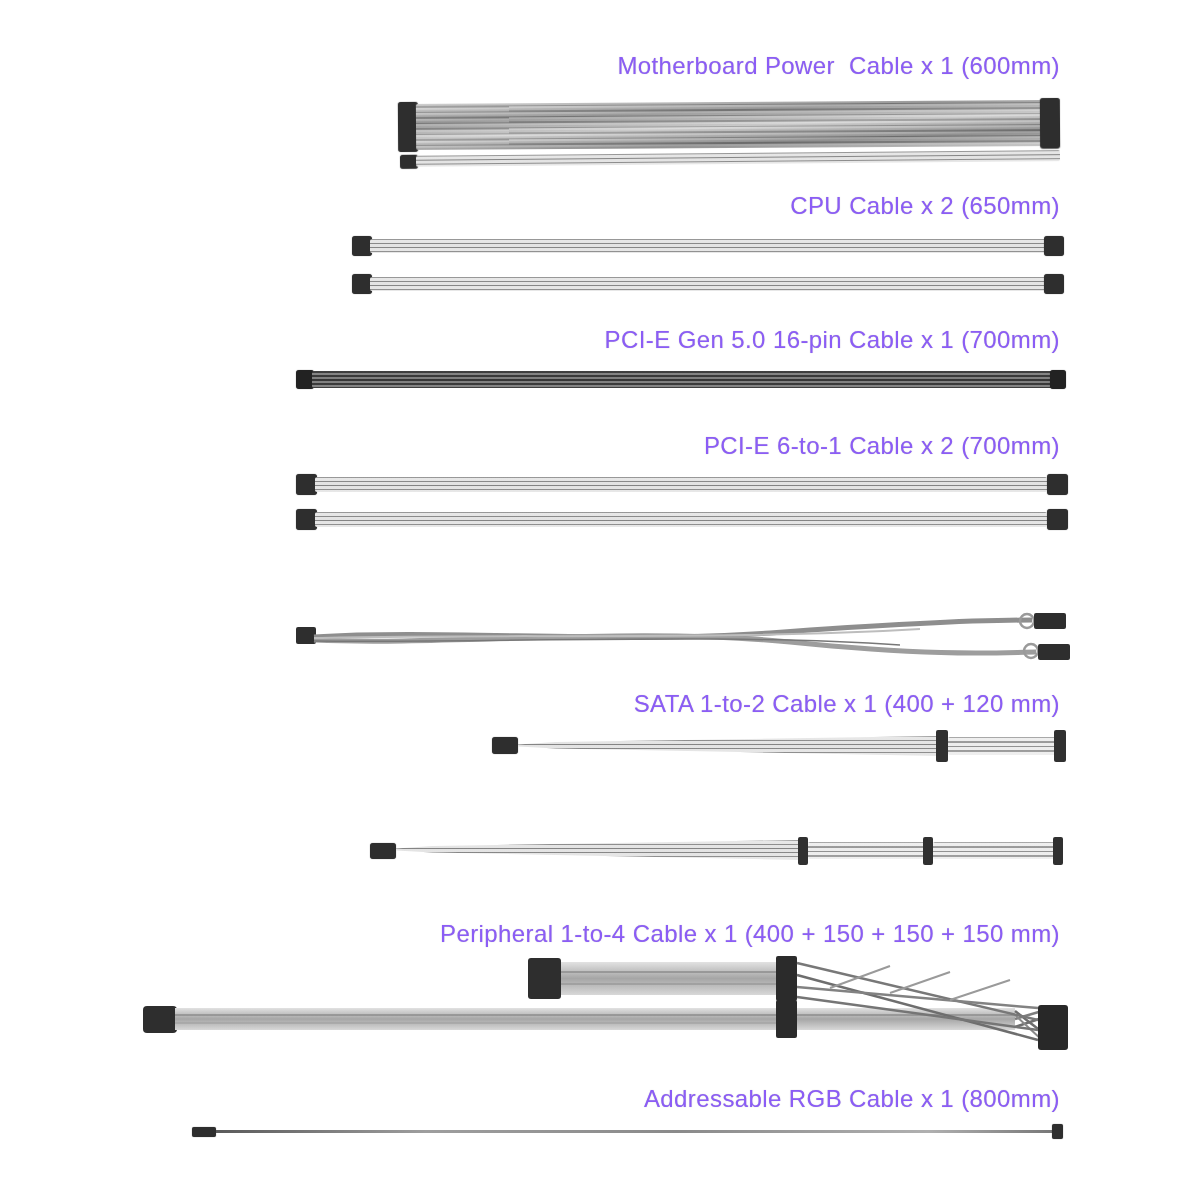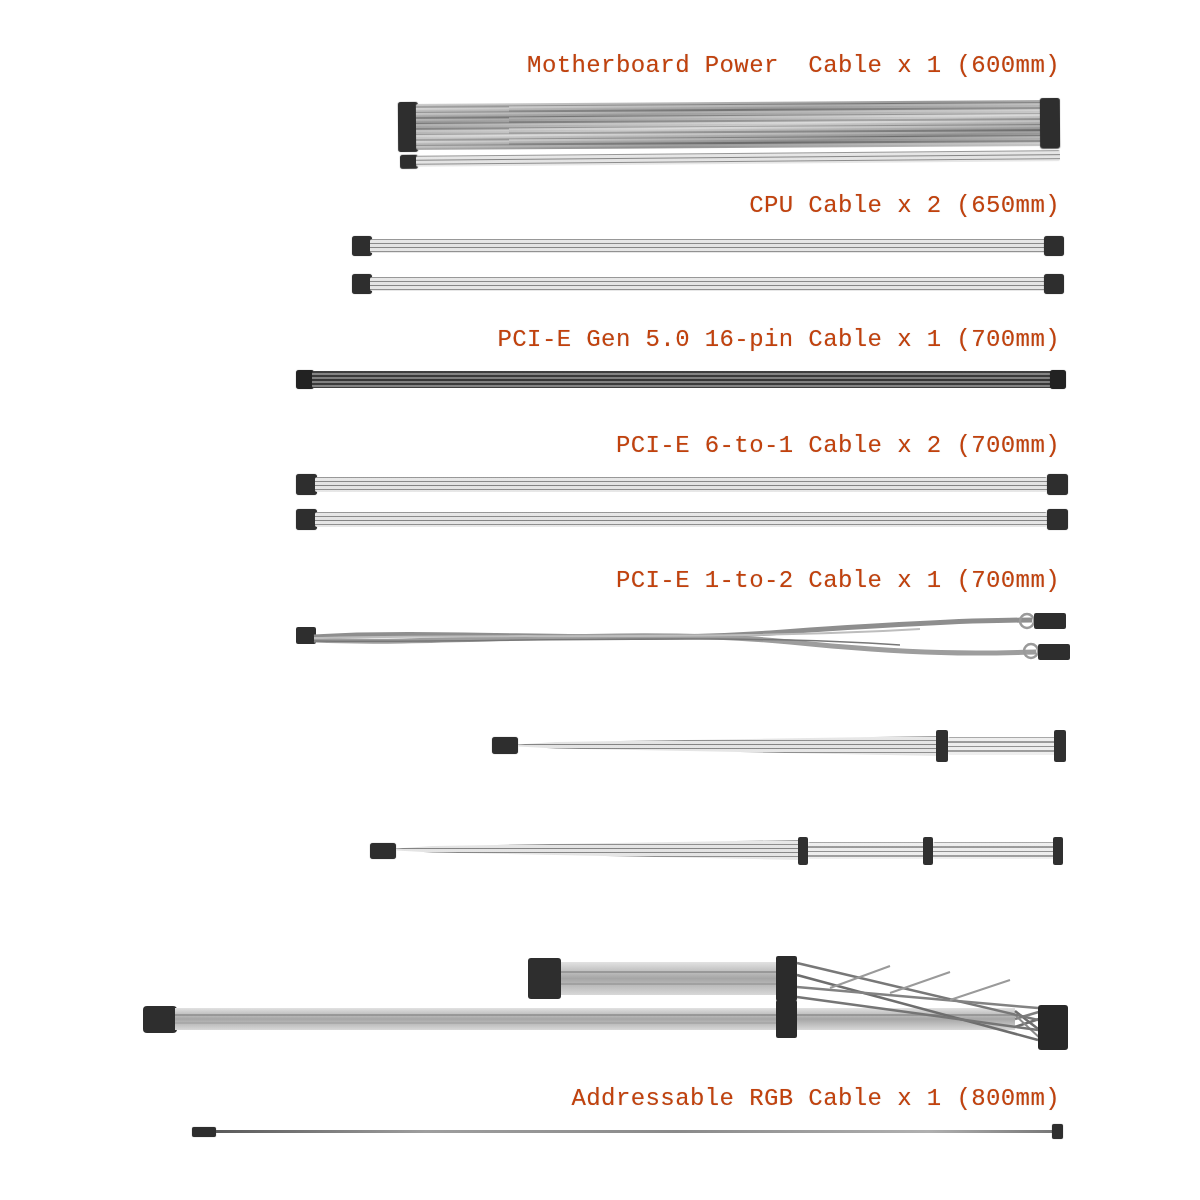--- a/index.html
+++ b/index.html
@@ -8,25 +8,24 @@
     width:1200px;height:1200px;
     background:#ffffff;
     overflow:hidden;
     font-family:"Liberation Sans", sans-serif;
   }
   .label{
     position:absolute;
     right:140px;
     font-size:24px;
     line-height:28px;
-    color:#c2410c;
+    color:#8b5cf6;
     letter-spacing:.4px;
     white-space:pre;
     text-shadow:0 0 1px rgba(150,150,150,.55);
-    font-family:Liberation Mono, monospace;
   }
   .abs{position:absolute;}
   .conn{position:absolute;background:#2e2e2e;border-radius:3px;box-shadow:0 0 1px rgba(0,0,0,.6);}
   .bar{position:absolute;background:#303030;border-radius:2px;}
   .ribbon{
     position:absolute;border-radius:2px;
     background:
       repeating-linear-gradient(to bottom, rgba(110,110,110,.55) 0 1.5px, rgba(235,235,235,.9) 1.5px 4px),
       linear-gradient(to bottom,#cfcfcf,#999999 48%,#c6c6c6);
   }
@@ -94,53 +93,54 @@
     <div class="conn" style="left:0;top:0;width:21px;height:21px;"></div>
     <div class="ribbon" style="left:19px;top:3px;width:732px;height:15px;"></div>
     <div class="conn" style="left:751px;top:0;width:21px;height:21px;"></div>
   </div>
   <div class="abs fig" style="left:296px;top:509px;width:772px;height:21px;">
     <div class="conn" style="left:0;top:0;width:21px;height:21px;"></div>
     <div class="ribbon" style="left:19px;top:3px;width:732px;height:15px;"></div>
     <div class="conn" style="left:751px;top:0;width:21px;height:21px;"></div>
   </div>
 
-  <div class="label" style="top:567px">PCI-E 1-to-2 Cable x 1 (700mm)</div>
   <div class="abs fig" style="left:290px;top:600px;width:790px;height:70px;">
     <svg width="790" height="70" viewBox="0 0 790 70">
       <rect x="6" y="27" width="20" height="17" rx="2" fill="#2e2e2e"></rect>
       <path d="M24,37 C150,29 330,44 480,33 S706,20 742,20" stroke="#8e8e8e" stroke-width="5" fill="none"></path>
       <path d="M24,40 C160,46 340,26 500,42 S716,52 746,52" stroke="#9d9d9d" stroke-width="5" fill="none"></path>
       <path d="M24,38 C200,33 420,41 630,29" stroke="#bdbdbd" stroke-width="2" fill="none"></path>
       <path d="M24,41 C220,43 430,33 610,45" stroke="#777777" stroke-width="1.5" fill="none"></path>
       <circle cx="737" cy="21" r="7" fill="none" stroke="#9a9a9a" stroke-width="2.5"></circle>
       <circle cx="741" cy="51" r="7" fill="none" stroke="#9a9a9a" stroke-width="2.5"></circle>
       <rect x="744" y="13" width="32" height="16" rx="2" fill="#2e2e2e"></rect>
       <rect x="748" y="44" width="32" height="16" rx="2" fill="#2e2e2e"></rect>
     </svg>
   </div>
 
+  <div class="label" style="top:690px">SATA 1-to-2 Cable x 1 (400 + 120 mm)</div>
   <div class="abs fig" style="left:0;top:0;width:0;height:0;">
     <div class="conn" style="left:492px;top:737px;width:26px;height:17px;"></div>
     <div class="ribbon taper" style="left:518px;top:736px;width:420px;height:20px;"></div>
     <div class="bar" style="left:936px;top:730px;width:12px;height:32px;"></div>
     <div class="ribbon-lite" style="left:948px;top:737px;width:108px;height:18px;"></div>
     <div class="bar" style="left:1054px;top:730px;width:12px;height:32px;"></div>
   </div>
 
   <div class="abs fig" style="left:0;top:0;width:0;height:0;">
     <div class="conn" style="left:370px;top:843px;width:26px;height:16px;"></div>
     <div class="ribbon taper" style="left:396px;top:840px;width:404px;height:20px;"></div>
     <div class="bar" style="left:798px;top:837px;width:10px;height:28px;"></div>
     <div class="ribbon-lite" style="left:808px;top:842px;width:117px;height:17px;"></div>
     <div class="bar" style="left:923px;top:837px;width:10px;height:28px;"></div>
     <div class="ribbon-lite" style="left:933px;top:842px;width:122px;height:17px;"></div>
     <div class="bar" style="left:1053px;top:837px;width:10px;height:28px;"></div>
   </div>
 
+  <div class="label" style="top:920px">Peripheral 1-to-4 Cable x 1 (400 + 150 + 150 + 150 mm)</div>
   <div class="abs fig" style="left:130px;top:948px;width:950px;height:108px;">
     <svg width="950" height="108" viewBox="0 0 950 108">
       <defs>
         <linearGradient id="rg" x1="0" y1="0" x2="0" y2="1">
           <stop offset="0" stop-color="#e2e2e2"></stop>
           <stop offset="0.5" stop-color="#a6a6a6"></stop>
           <stop offset="1" stop-color="#d8d8d8"></stop>
         </linearGradient>
       </defs>
 

